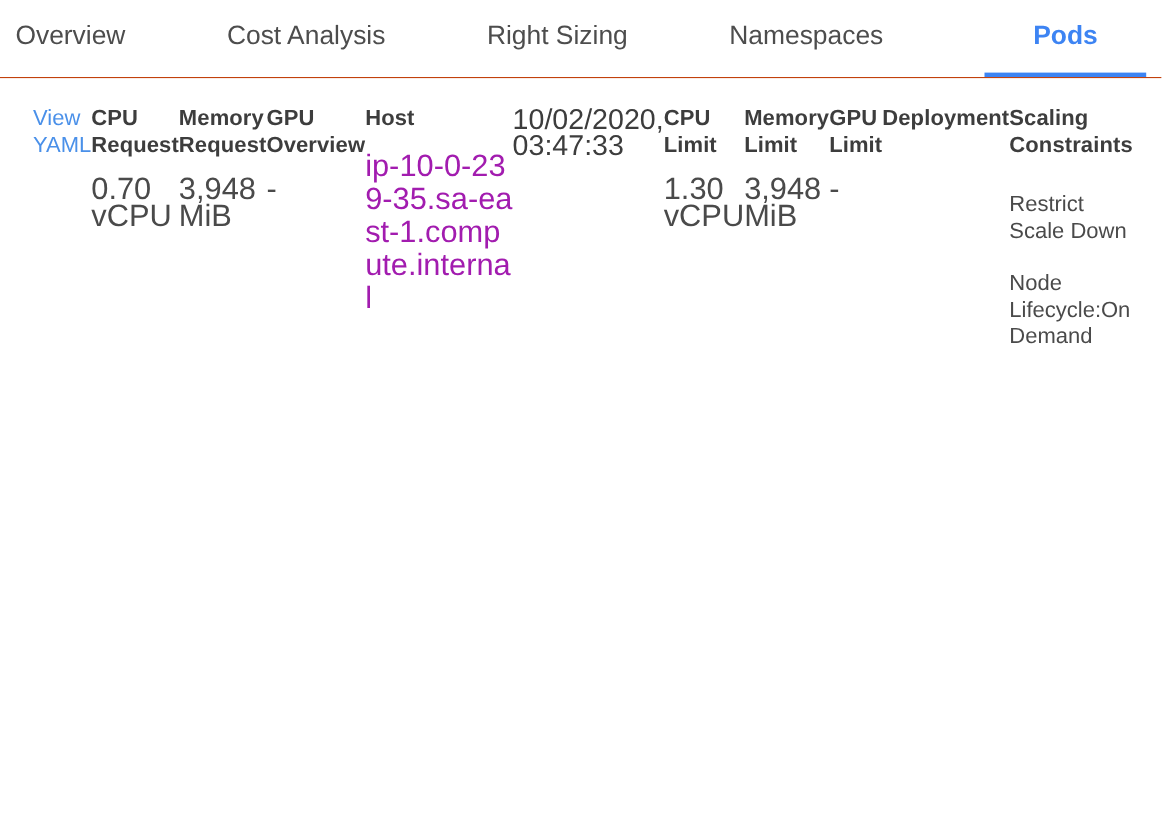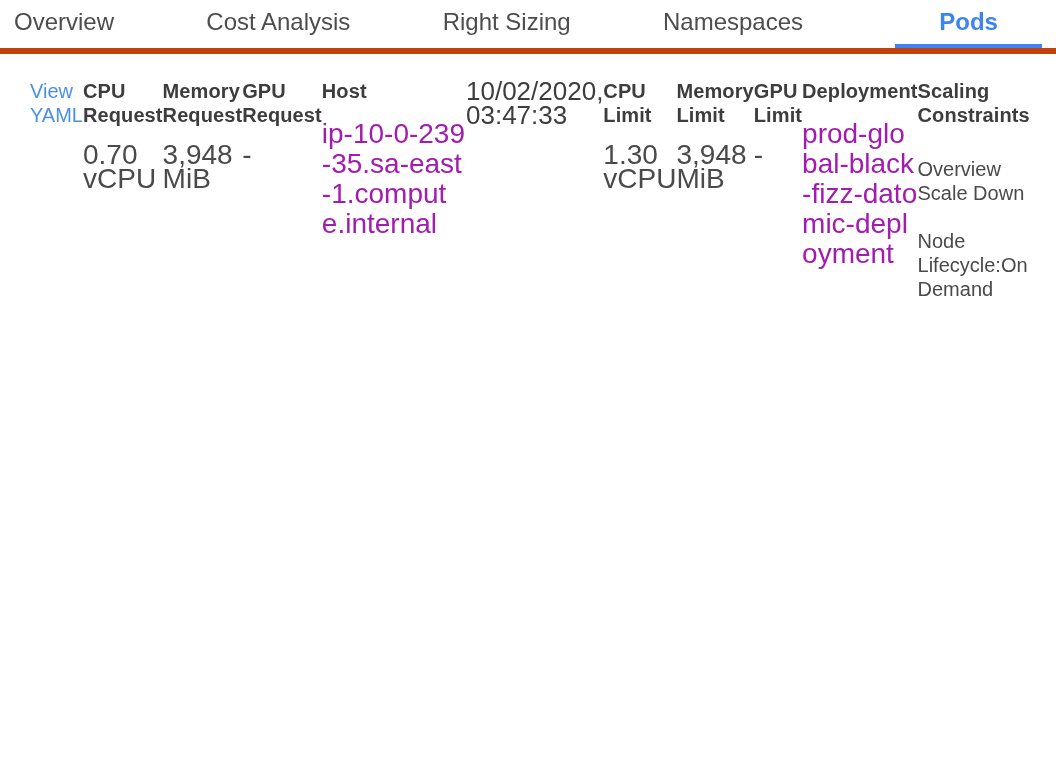--- a/index.html
+++ b/index.html
@@ -1,21 +1,21 @@
 <!DOCTYPE html>
 <html><head>
 <meta charset="utf-8">
 <style>
   * { margin:0; padding:0; box-sizing:border-box; }
   html,body { width:1056px; height:758px; background:#ffffff;
     font-family:"Liberation Sans", sans-serif; color:#4a4a4a; overflow:hidden; }
 
   
   .tabbar { display:flex; justify-content:space-between; align-items:stretch;
-    height:54px; padding:0 14px; border-bottom:6px solid #c2410c; }
+    height:71px; padding:0 14px; border-bottom:1px solid #c2410c; }
   .tab { display:flex; align-items:center; font-size:24px; color:#4d4d4d;
     cursor:pointer; border-bottom:4px solid transparent; white-space:nowrap; }
   .tab.active { color:#3d84f3; padding:0 44px; border-bottom-color:#3d84f3; font-weight:700; }
 
   
   .content { display:grid; grid-template-columns:436px 1fr; padding:25px 30px 0; }
   .col { display:flex; flex-direction:row; align-items:flex-start; }
 
   .toplink { font-size:20px; line-height:24px; color:#4a90e9; margin-bottom:39px; cursor:pointer; }
   .timestamp { font-size:26px; line-height:24px; color:#3d3d3d; margin-bottom:39px; }
@@ -52,21 +52,21 @@
       <div class="field-label">CPU Request</div>
       <div class="field-value">0.70 vCPU</div>
     </div>
 
     <div class="field">
       <div class="field-label">Memory Request</div>
       <div class="field-value">3,948 MiB</div>
     </div>
 
     <div class="field">
-      <div class="field-label">GPU Request</div>
+      <div class="field-label">GPU Overview</div>
       <div class="field-value">-</div>
     </div>
 
     <div class="field host-group">
       <div class="field-label">Host</div>
       <a class="field-value link host-link">ip-10-0-239-35.sa-east-1.compute.internal</a>
     </div>
   </section>
 
   <section class="col">
@@ -82,23 +82,22 @@
       <div class="field-value">3,948 MiB</div>
     </div>
 
     <div class="field">
       <div class="field-label">GPU Limit</div>
       <div class="field-value">-</div>
     </div>
 
     <div class="field deploy-group">
       <div class="field-label">Deployment</div>
-      <a class="field-value link deploy-link">prod-global-black-fizz-datomic-deployment</a>
     </div>
 
     <div class="field constraints">
       <div class="field-label">Scaling Constraints</div>
-      <div class="constraint-item">Overview Scale Down</div>
+      <div class="constraint-item">Restrict Scale Down</div>
       <div class="constraint-item">Node Lifecycle:On Demand</div>
     </div>
   </section>
 
 </main>
 
 </body></html>

